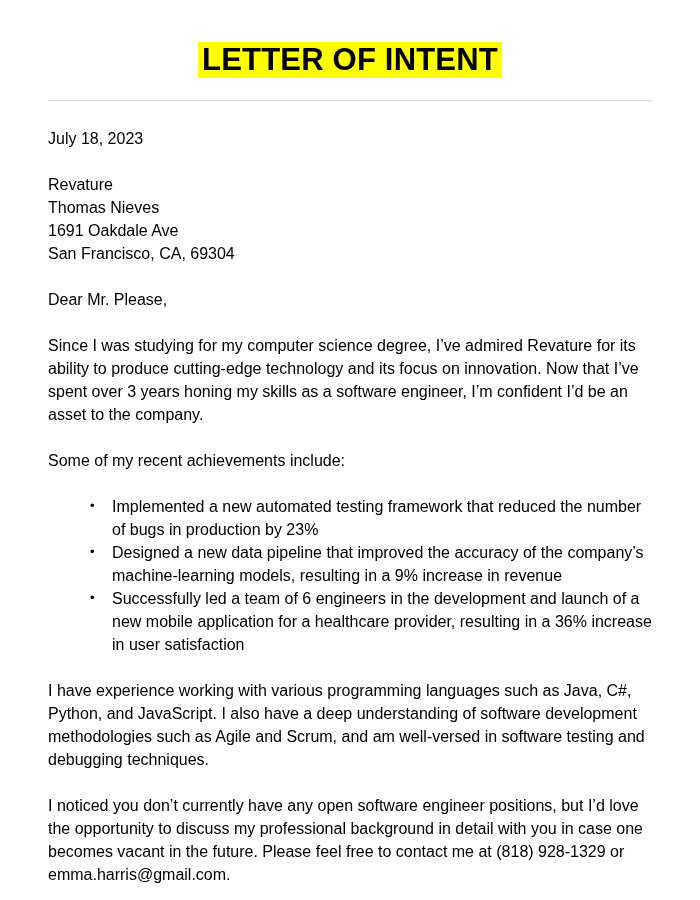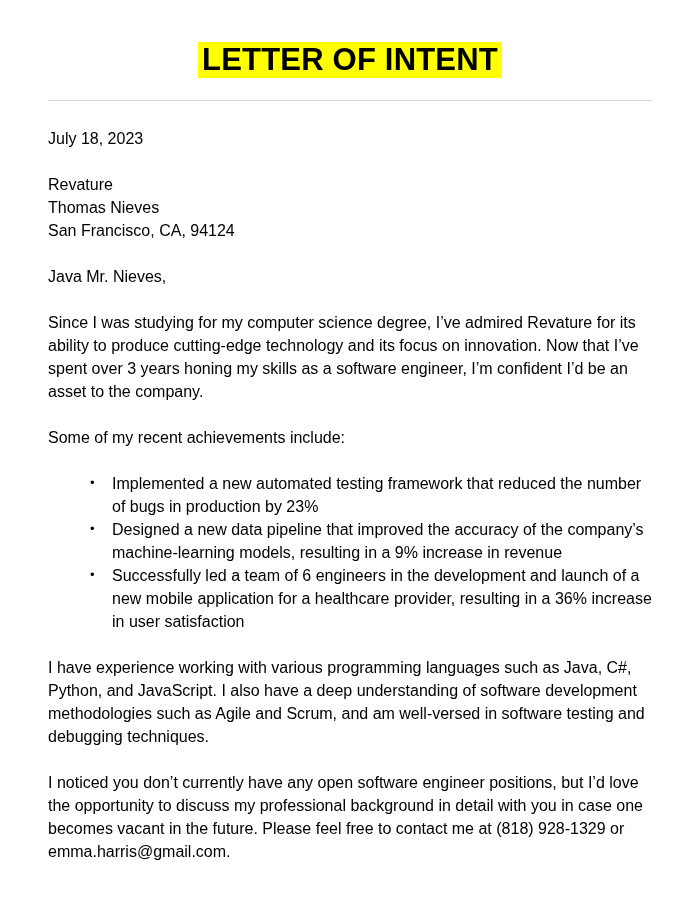--- a/index.html
+++ b/index.html
@@ -92,24 +92,25 @@
 
   <hr class="title-rule">
 
   <div class="body-block">
 
     <p class="para">July 18, 2023</p>
 
     <div class="addr-block">
       <div class="addr-line">Revature</div>
       <div class="addr-line">Thomas Nieves</div>
-      <div class="addr-line">San Francisco, CA, 94124</div>
+      <div class="addr-line">1691 Oakdale Ave</div>
+      <div class="addr-line">San Francisco, CA, 69304</div>
     </div>
 
-    <p class="para">Java Mr. Nieves,</p>
+    <p class="para">Dear Mr. Please,</p>
 
     <p class="para">Since I was studying for my computer science degree, I’ve admired Revature for its ability to produce cutting-edge technology and its focus on innovation. Now that I’ve spent over 3 years honing my skills as a software engineer, I’m confident I’d be an asset to the company.</p>
 
     <p class="para">Some of my recent achievements include:</p>
 
     <ul class="bullets">
       <li class="bullet-item">Implemented a new automated testing framework that reduced the number of bugs in production by 23%</li>
       <li class="bullet-item">Designed a new data pipeline that improved the accuracy of the company’s machine-learning models, resulting in a 9% increase in revenue</li>
       <li class="bullet-item">Successfully led a team of 6 engineers in the development and launch of a new mobile application for a healthcare provider, resulting in a 36% increase in user satisfaction</li>
     </ul>

